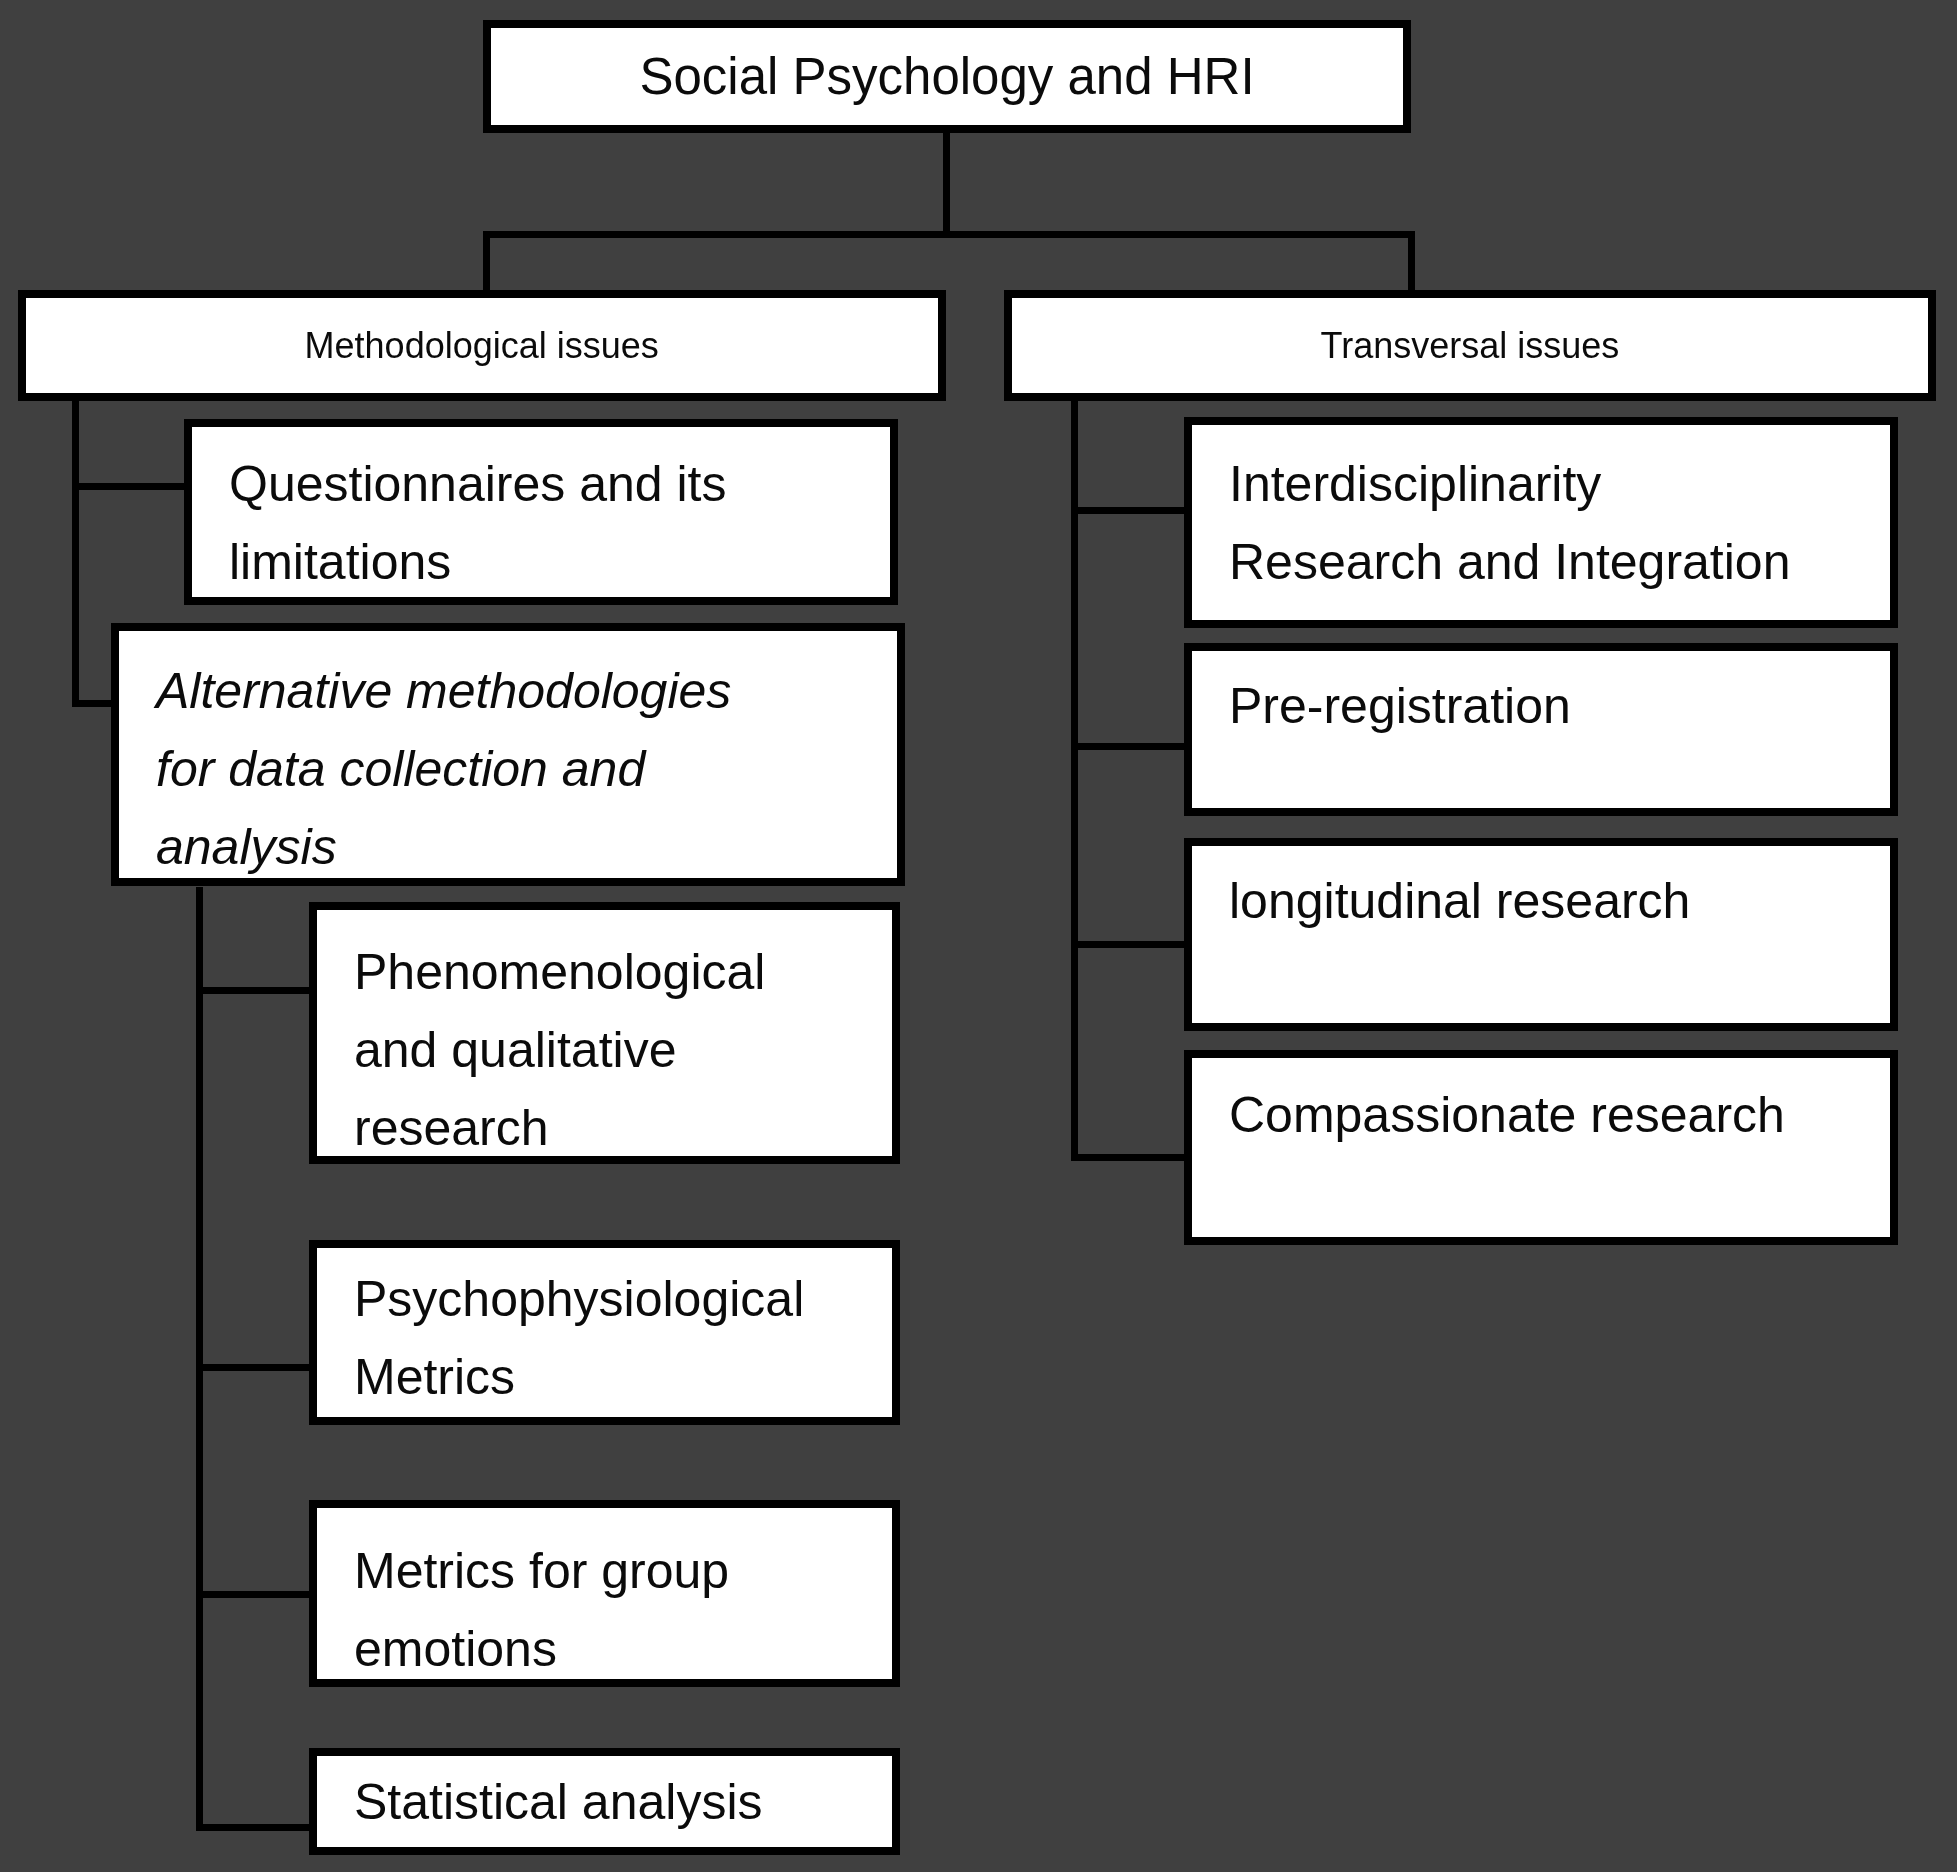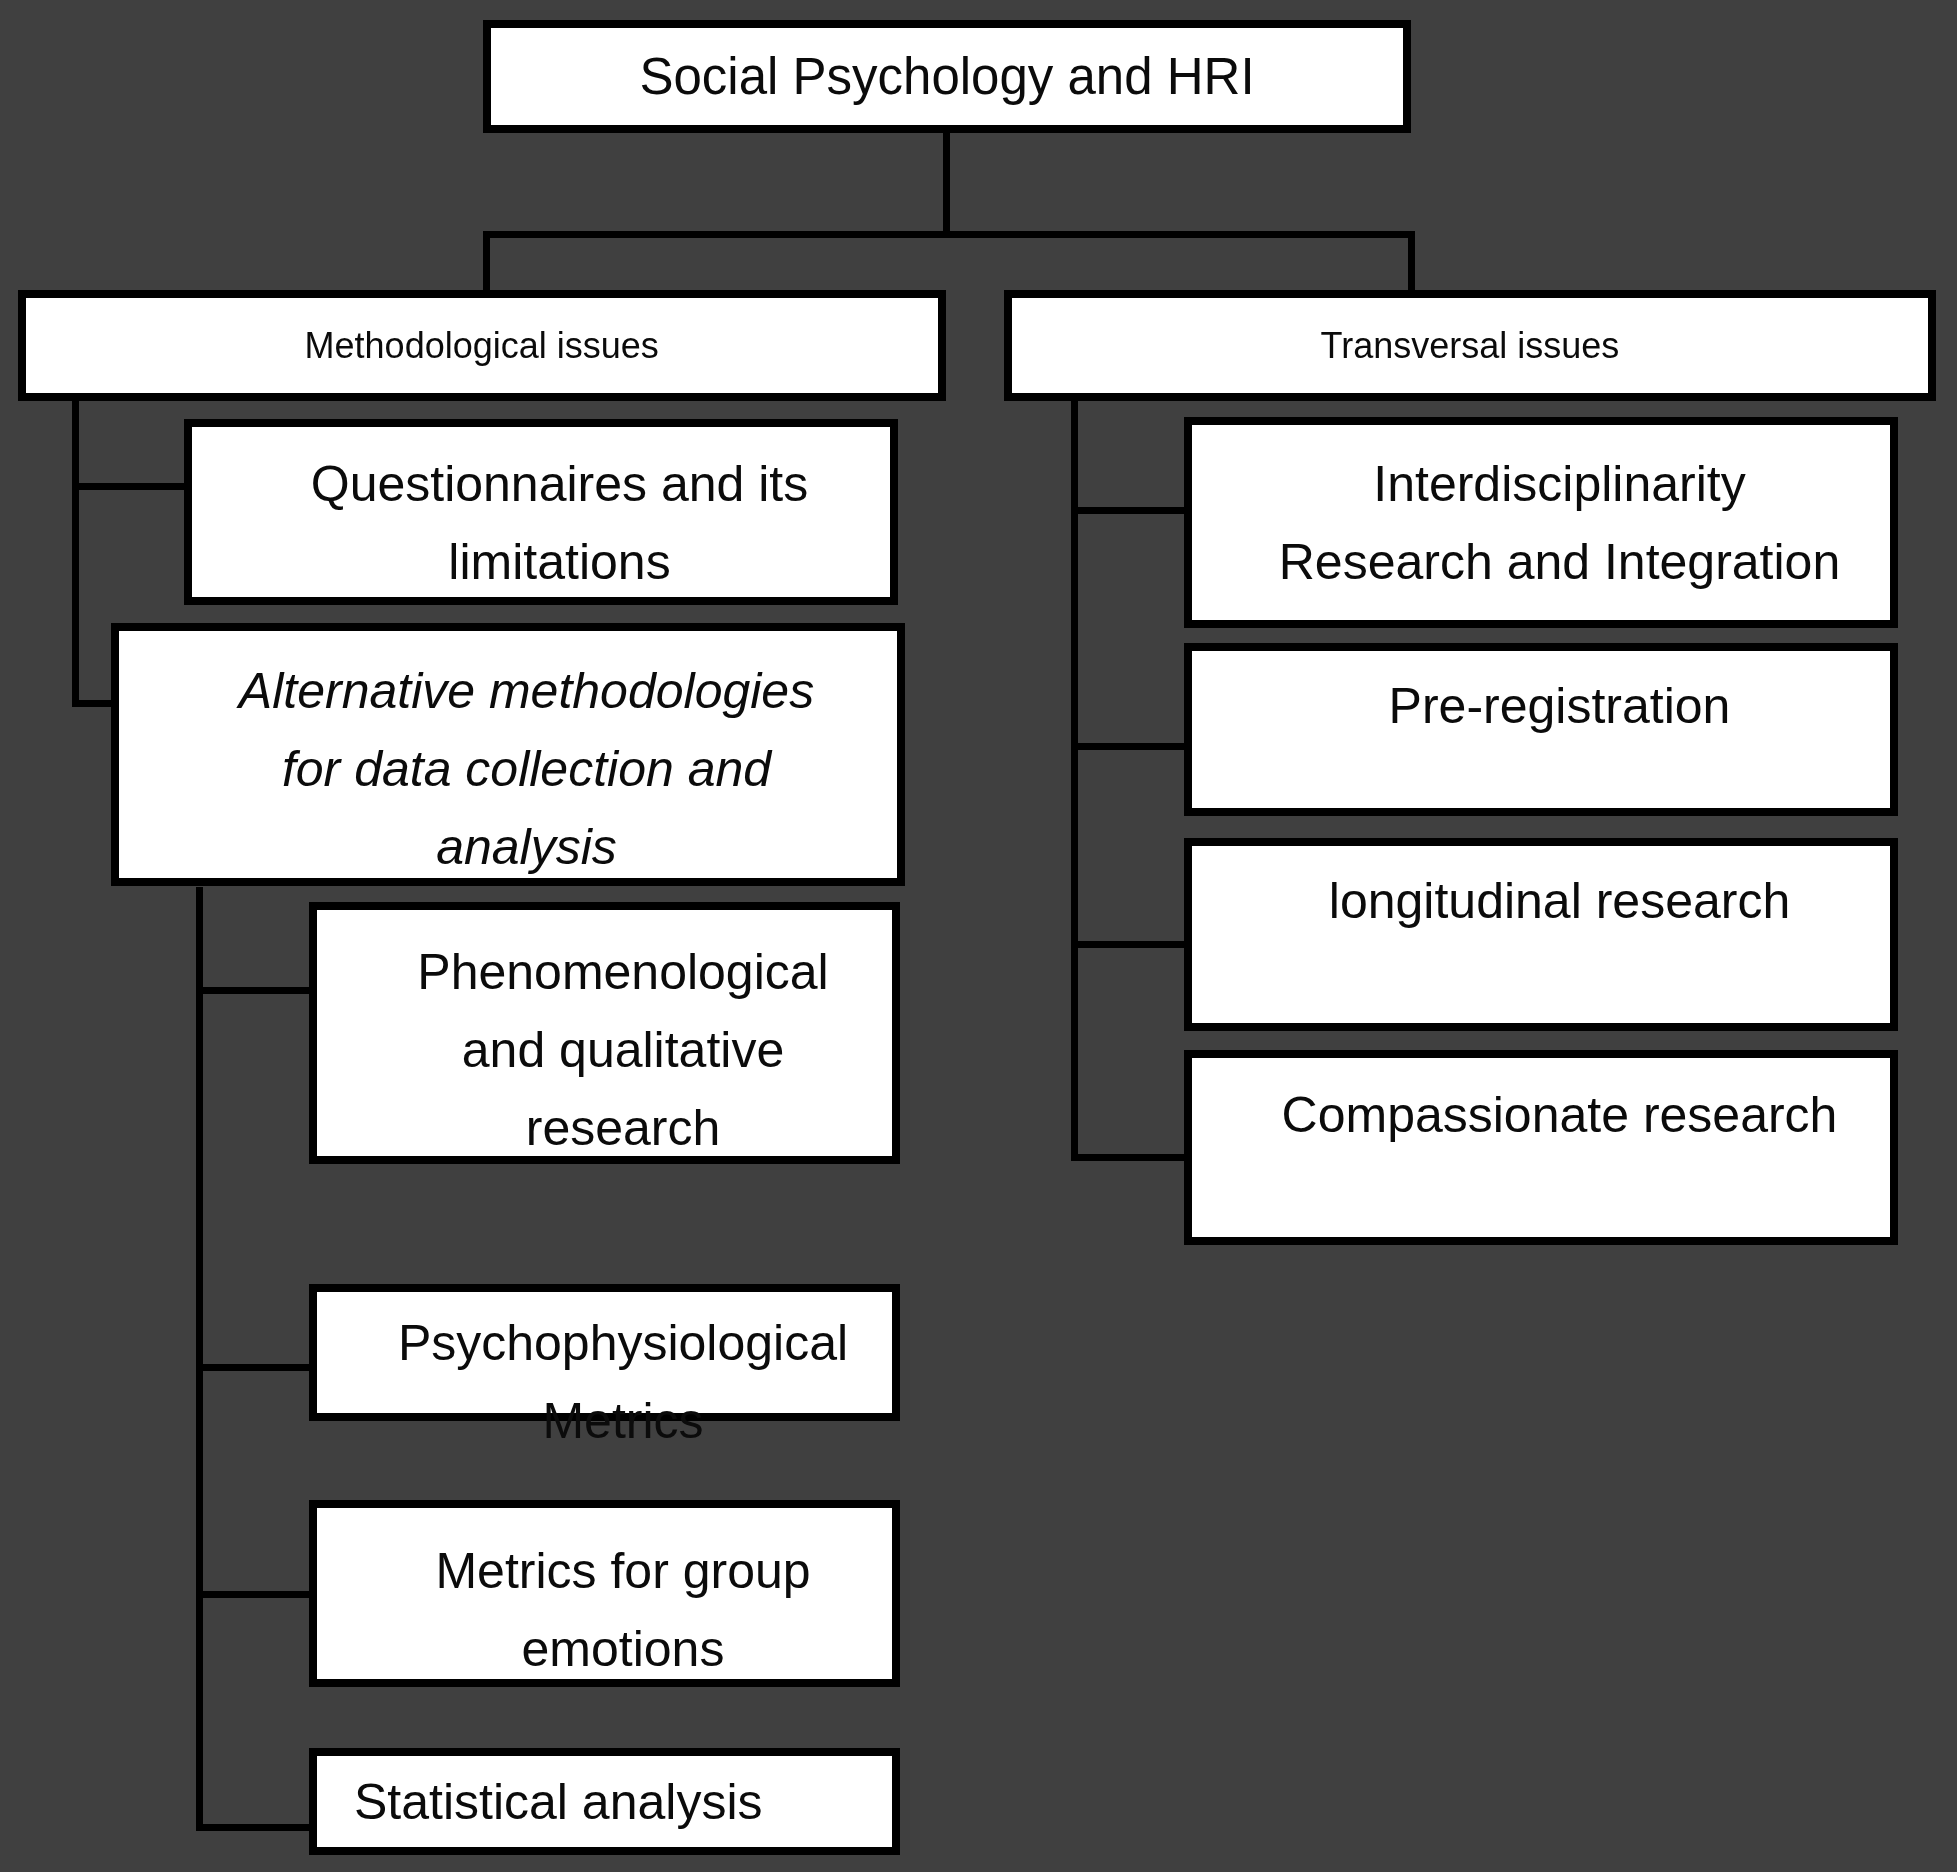--- a/index.html
+++ b/index.html
@@ -4,21 +4,21 @@
 <style>
   html,body{margin:0;padding:0;background:#ffffff;}
   body{width:1958px;height:1873px;position:relative;overflow:hidden;
        font-family:"Liberation Sans","DejaVu Sans",sans-serif;color:#0b0b0b;}
   .stage{position:absolute;left:0;top:0;width:1958px;height:1873px;background:#404040;}
   .box{position:absolute;border:8.9px solid #000;background:#fff;box-sizing:border-box;}
   .hdr{display:flex;align-items:center;justify-content:center;
        font-size:36px;line-height:1.2;white-space:nowrap;}
   .root-box{font-size:51px;}
   .child{padding:17.7px 0 0 37px;font-size:50px;}
-  .child .tl{line-height:78px;white-space:nowrap;text-align:center;}
+  .child .tl{line-height:78px;white-space:nowrap;}
   .vcenter{display:flex;align-items:center;padding-top:0;}
   .italic .tl{font-style:italic;}
   .line{position:absolute;background:#000;}
 </style>
 </head>
 <body>
 
 <div class="stage">
 
   <div class="line" style="left:943px;top:133px;width:7px;height:101px;"></div>
@@ -64,21 +64,21 @@
     <div class="tl">for data collection and</div>
     <div class="tl">analysis</div>
   </div>
 
   <div class="box child" style="left:309px;top:902px;width:591px;height:262px;padding-top:23px;">
     <div class="tl">Phenomenological</div>
     <div class="tl">and qualitative</div>
     <div class="tl">research</div>
   </div>
 
-  <div class="box child" style="left:309px;top:1240px;width:591px;height:137px;padding-top:12.4px;margin-top:44px;">
+  <div class="box child" style="left:309px;top:1240px;width:591px;height:185px;padding-top:12.4px;">
     <div class="tl">Psychophysiological</div>
     <div class="tl">Metrics</div>
   </div>
 
   <div class="box child" style="left:309px;top:1500px;width:591px;height:187px;padding-top:24px;">
     <div class="tl">Metrics for group</div>
     <div class="tl">emotions</div>
   </div>
 
   <div class="box child vcenter" style="left:309px;top:1748px;width:591px;height:107px;">

